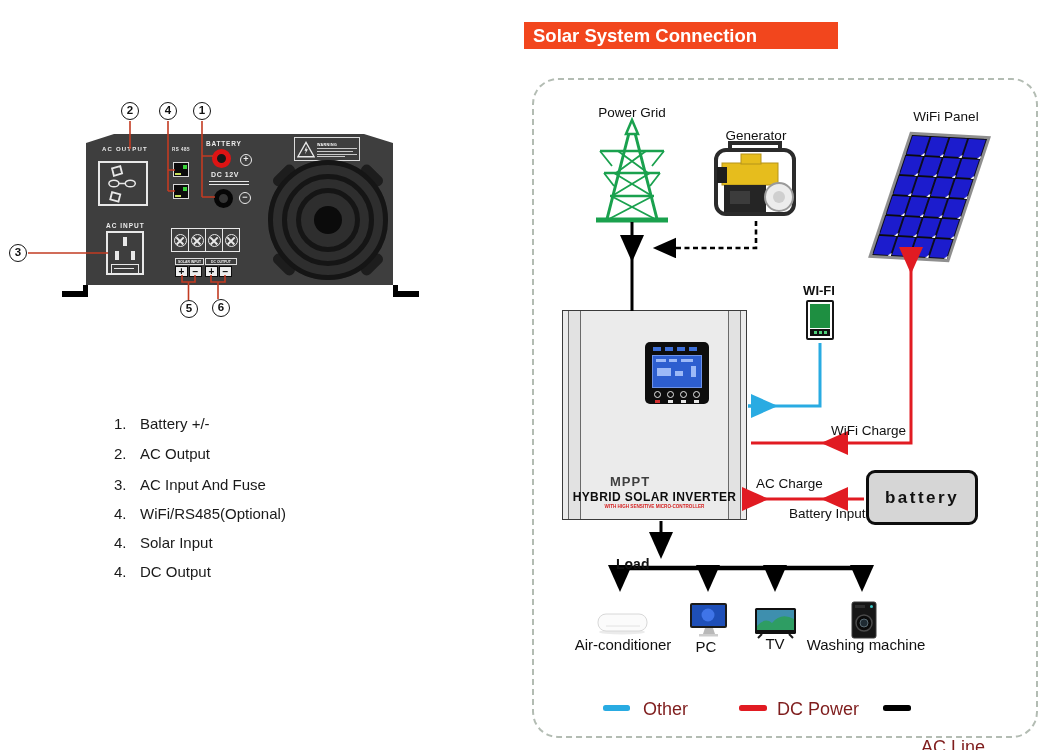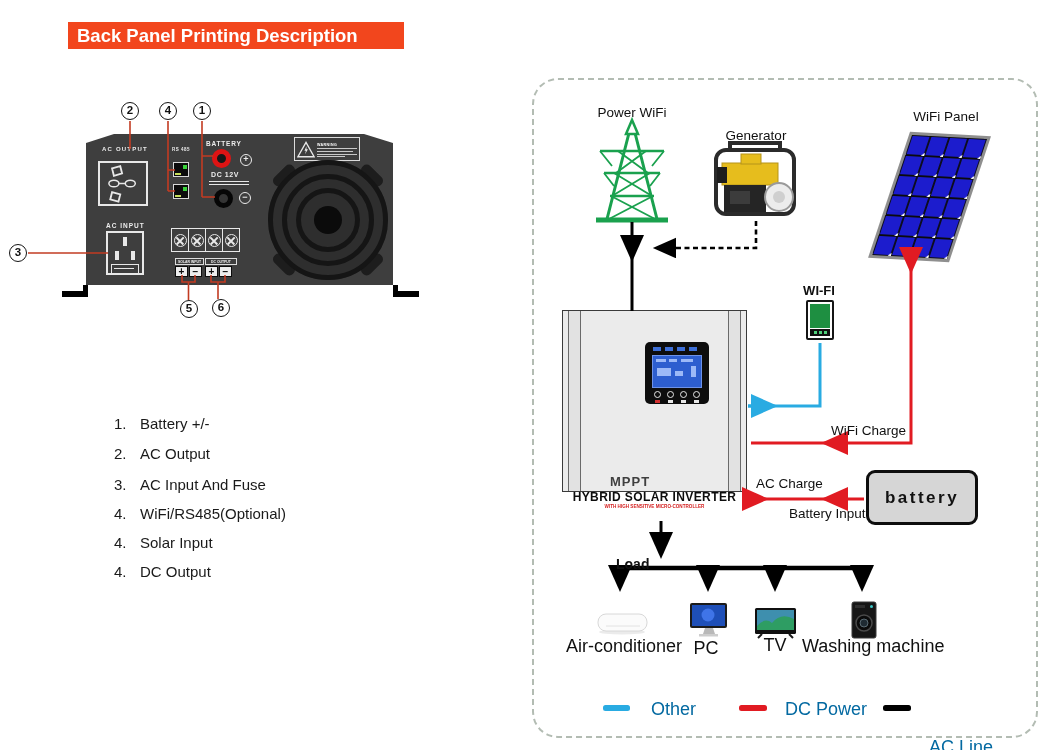--- a/index.html
+++ b/index.html
@@ -74,23 +74,23 @@
   
   .list-item{position:absolute;left:114px;display:flex;font-size:15px;color:#1a1a1a;z-index:3;}
   .list-item .num{width:26px;}
 
   
   .dashed-box{position:absolute;left:532px;top:78px;width:506px;height:660px;
               border:2px dashed #b3bcb3;border-radius:26px;z-index:0;}
   .nlabel{position:absolute;font-size:13.5px;color:#101010;text-align:center;white-space:nowrap;z-index:3;}
   .flabel{position:absolute;font-size:13.5px;color:#101010;white-space:nowrap;z-index:3;}
   .bold{font-weight:bold;}
-  .applabel{position:absolute;font-size:18px;color:#101010;text-align:center;white-space:nowrap;z-index:3;}
-
-  .inverter{position:absolute;left:562px;top:310px;width:185px;height:182px;background:#ebebeb;
+  .applabel{position:absolute;font-size:15px;color:#101010;text-align:center;white-space:nowrap;z-index:3;}
+
+  .inverter{position:absolute;left:562px;top:310px;width:185px;height:210px;background:#ebebeb;
             border:1px solid #3a3a3a;z-index:1;}
   .inv-col{position:absolute;top:0;bottom:0;width:13px;border-left:1.5px solid #6a6a6a;
            border-right:1.5px solid #6a6a6a;background:#e2e2e2;}
   .inv-col-l{left:5px;} .inv-col-r{right:5px;}
   .cpanel{position:absolute;left:82px;top:31px;width:64px;height:62px;background:#0d0d0d;border-radius:5px;}
   .cpanel .ind{position:absolute;top:5px;width:8px;height:4px;background:#3d6fd8;}
   .lcd{position:absolute;left:7px;top:13px;width:50px;height:33px;background:#2d5ecf;border:1px solid #6d92e8;}
   .lcd i{position:absolute;background:#9cb9f7;}
   .cbtn{position:absolute;top:49px;width:7px;height:7px;border:1px solid #e6e6e6;border-radius:50%;}
   .cmark{position:absolute;top:58px;width:5px;height:3px;background:#e6e6e6;}
@@ -103,34 +103,34 @@
                border:3px solid #0d0d0d;border-radius:9px;display:flex;align-items:center;justify-content:center;
                font-size:17px;font-weight:bold;letter-spacing:2.5px;z-index:1;}
 
   .wifi-module{position:absolute;left:806px;top:300px;width:28px;height:40px;border:2px solid #151515;
                border-radius:2px;background:#fdfdfd;z-index:1;}
   .wifi-screen{position:absolute;left:2px;top:2px;right:2px;height:24px;background:#1e8f41;}
   .wifi-strip{position:absolute;left:2px;bottom:2px;right:2px;height:7px;background:#101010;
               display:flex;align-items:center;justify-content:center;gap:2px;}
   .wifi-strip b{width:3px;height:3px;background:#4fd07a;display:block;}
 
-  .legend-label{position:absolute;font-size:18px;color:#0369a1;white-space:nowrap;z-index:3;margin-left:8px;}
+  .legend-label{position:absolute;font-size:18px;color:#7f1d1d;white-space:nowrap;z-index:3;}
   .dash{position:absolute;top:705px;height:5.5px;border-radius:2.5px;z-index:3;}
   .dash-other{left:603px;width:27px;background:#29abe2;}
   .dash-dc{left:739px;width:28px;background:#e11b22;}
   .dash-ac{left:883px;width:28px;background:#000;}
 
   .art{position:absolute;left:0;top:0;z-index:2;pointer-events:none;}
 </style>
 </head>
 <body>
 
 <div class="page" data-interactable="false">
 
-  <div class="title-bar title-left" data-interactable="false">Back Panel Printing Description</div>
+  <div class="title-bar title-right" data-interactable="false">Solar System Connection</div>
 
   <div class="panel" data-interactable="false">
     <span class="wlabel lbl-acout" data-interactable="false">AC OUTPUT</span>
     <div class="socket-uni" data-interactable="false">
       <svg viewBox="0 0 50 45" width="46" height="41">
         <path d="M13 6 l9 -2.5 l2 8 l-9 2.5 z" fill="none" stroke="#e8e8e8" stroke-width="2"></path>
         <ellipse cx="15" cy="22.5" rx="5.5" ry="3.6" fill="none" stroke="#e8e8e8" stroke-width="1.6"></ellipse>
         <ellipse cx="33" cy="22.5" rx="5.5" ry="3.6" fill="none" stroke="#e8e8e8" stroke-width="1.6"></ellipse>
         <path d="M20 22.5 h8" stroke="#e8e8e8" stroke-width="1.6"></path>
         <path d="M13 32 l9 2.5 l-2 8 l-9 -2.5 z" fill="none" stroke="#e8e8e8" stroke-width="2"></path>
@@ -239,21 +239,21 @@
     <span class="num" data-interactable="false">4.</span>
     <span data-interactable="false">Solar Input</span>
     </div>
   <div class="list-item" style="top:563px;" data-interactable="false">
     <span class="num" data-interactable="false">4.</span>
     <span data-interactable="false">DC Output</span>
     </div>
 
   <div class="dashed-box" data-interactable="false"></div>
 
-  <div class="nlabel" style="left:572px;top:105px;width:120px;" data-interactable="false">Power WiFi</div>
+  <div class="nlabel" style="left:572px;top:105px;width:120px;" data-interactable="false">Power Grid</div>
   <div class="nlabel" style="left:700px;top:128px;width:112px;" data-interactable="false">Generator</div>
   <div class="nlabel" style="left:886px;top:109px;width:120px;" data-interactable="false">WiFi Panel</div>
   <div class="nlabel bold" style="left:789px;top:283px;width:60px;font-size:13px;" data-interactable="false">WI-FI</div>
   <div class="flabel" style="left:831px;top:423px;" data-interactable="false">WiFi Charge</div>
   <div class="flabel" style="left:756px;top:476px;" data-interactable="false">AC Charge</div>
   <div class="flabel" style="left:789px;top:506px;" data-interactable="false">Battery Input</div>
   <div class="flabel bold" style="left:616px;top:545px;font-size:14px;margin-top:11px;" data-interactable="false">Load</div>
 
   <div class="inverter" data-interactable="false">
     <div class="inv-col inv-col-l" data-interactable="false"></div>

